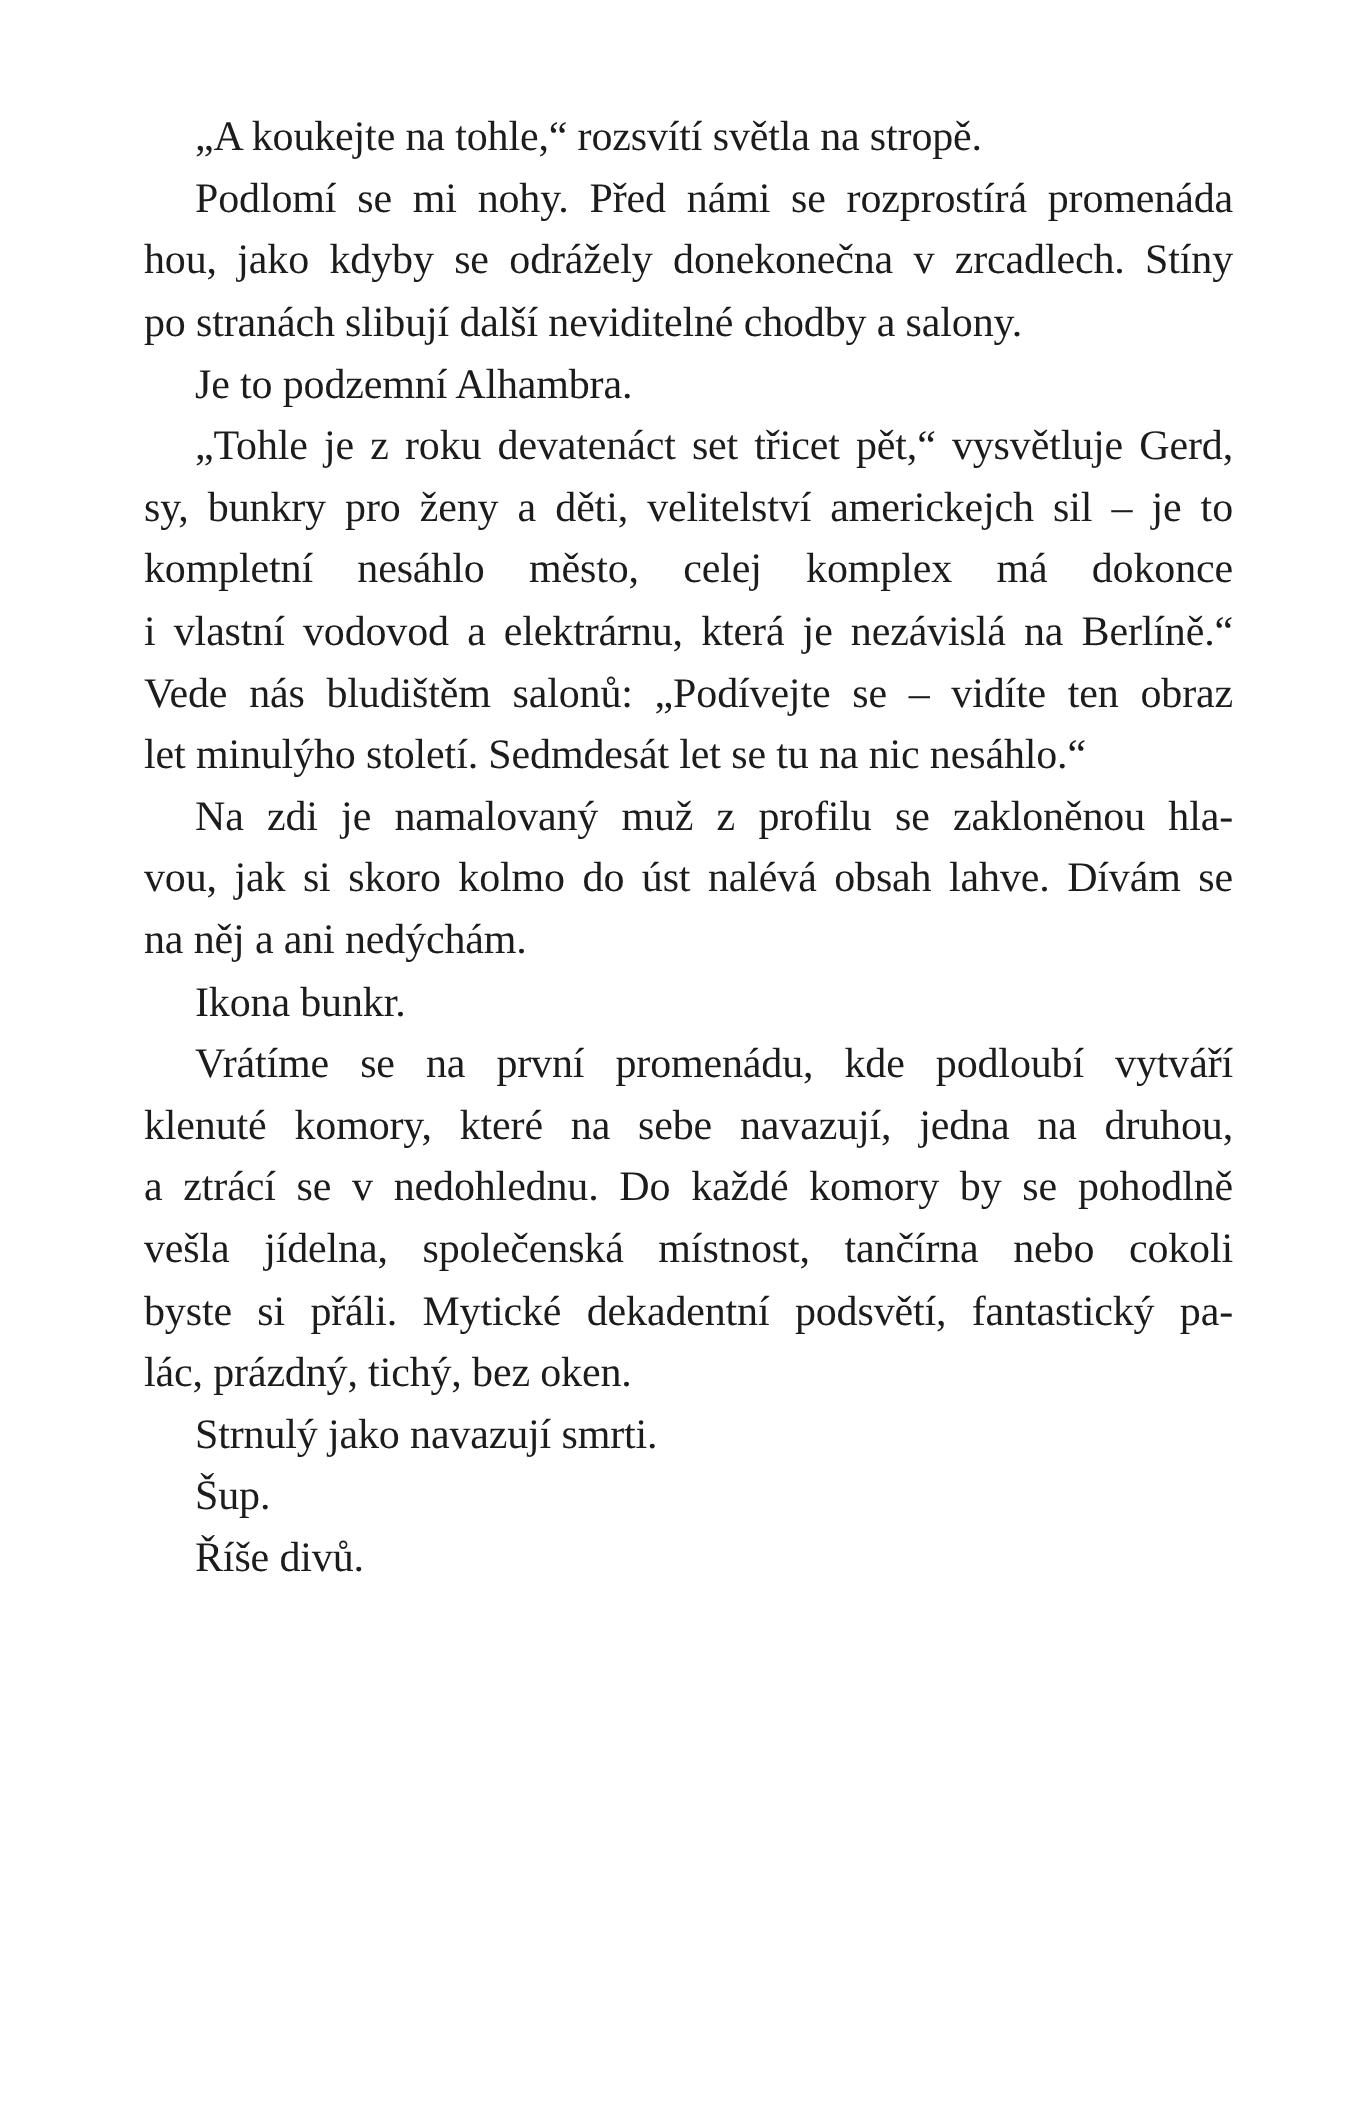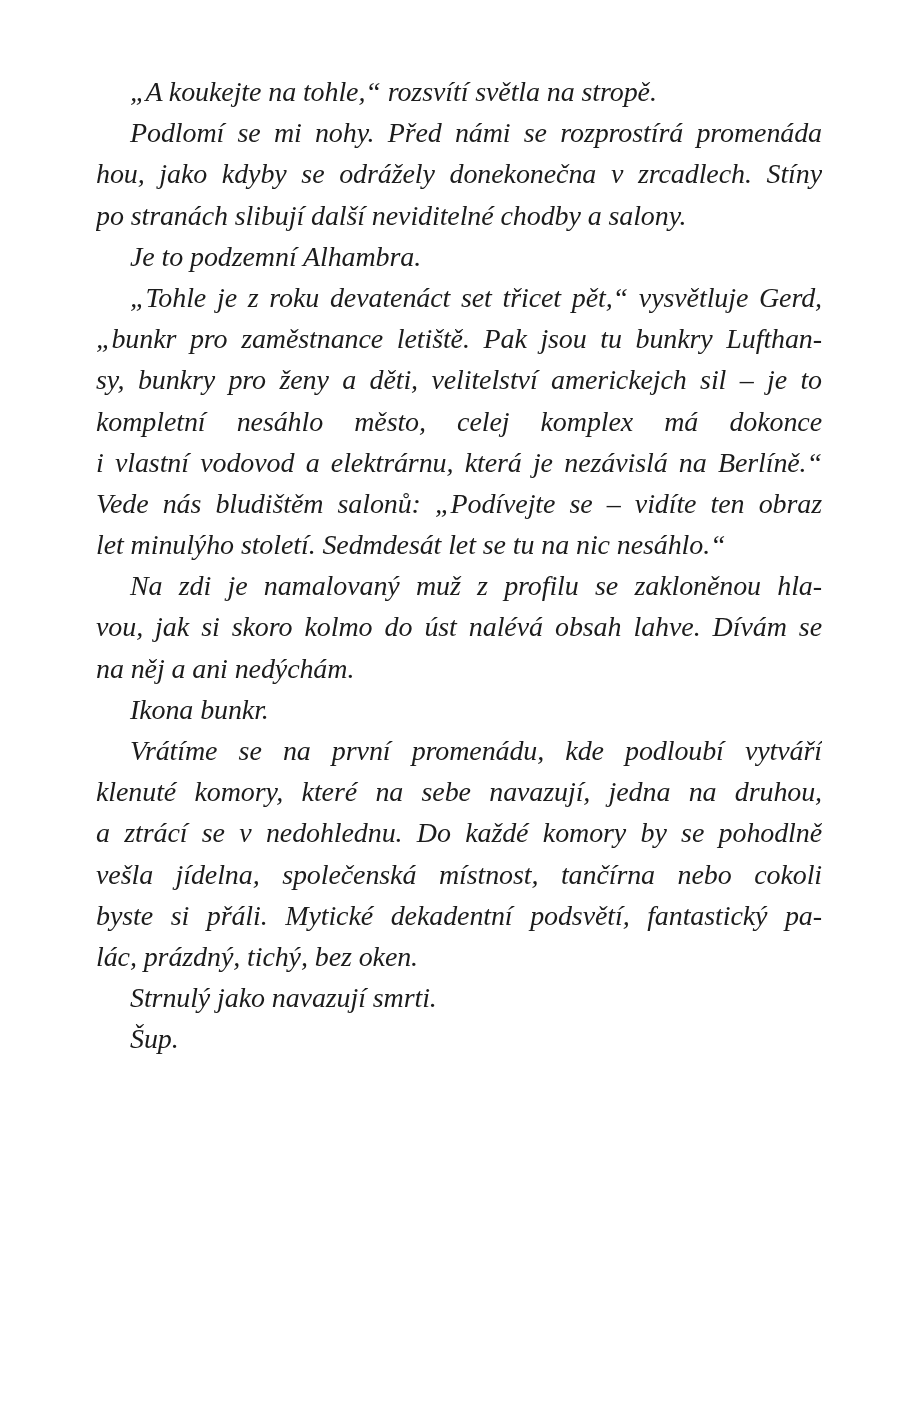--- a/index.html
+++ b/index.html
@@ -8,21 +8,20 @@
     background: #ffffff;
   }
   .page {
     position: relative;
     width: 905px;
     height: 1064px;
     background: #ffffff;
     overflow: hidden;
     font-family: "Liberation Serif", serif;
     color: #1c1c1c;
-    font-style: italic;
   }
   .text-block {
     position: absolute;
     left: 96px;
     top: 71px;
     width: 726px;
   }
   .line {
     height: 41.2px;
     line-height: 41.2px;
@@ -63,21 +62,20 @@
 <body>
 
 <div class="page">
   <div class="text-block">
       <div class="line indent">„A koukejte na tohle,“ rozsvítí světla na stropě.</div>
       <div class="line indent just">Podlomí se mi nohy. Před námi se rozprostírá promenáda</div>
       <div class="line just">hou, jako kdyby se odrážely donekonečna v zrcadlech. Stíny</div>
       <div class="line">po stranách slibují další neviditelné chodby a salony.</div>
       <div class="line indent">Je to podzemní Alhambra.</div>
       <div class="line indent just">„Tohle je z roku devatenáct set třicet pět,“ vysvětluje Gerd,</div>
-      <div class="line just">„bunkr pro zaměstnance letiště. Pak jsou tu bunkry Lufthan-</div>
       <div class="line just">sy, bunkry pro ženy a děti, velitelství americkejch sil – je to</div>
       <div class="line just">kompletní nesáhlo město, celej komplex má dokonce</div>
       <div class="line just">i vlastní vodovod a elektrárnu, která je nezávislá na Berlíně.“</div>
       <div class="line just">Vede nás bludištěm salonů: „Podívejte se – vidíte ten obraz</div>
       <div class="line">let minulýho století. Sedmdesát let se tu na nic nesáhlo.“</div>
       <div class="line indent just">Na zdi je namalovaný muž z profilu se zakloněnou hla-</div>
       <div class="line just">vou, jak si skoro kolmo do úst nalévá obsah lahve. Dívám se</div>
       <div class="line">na něj a ani nedýchám.</div>
       <div class="line indent">Ikona bunkr.</div>
       <div class="line indent just">Vrátíme se na první promenádu, kde podloubí vytváří</div>

